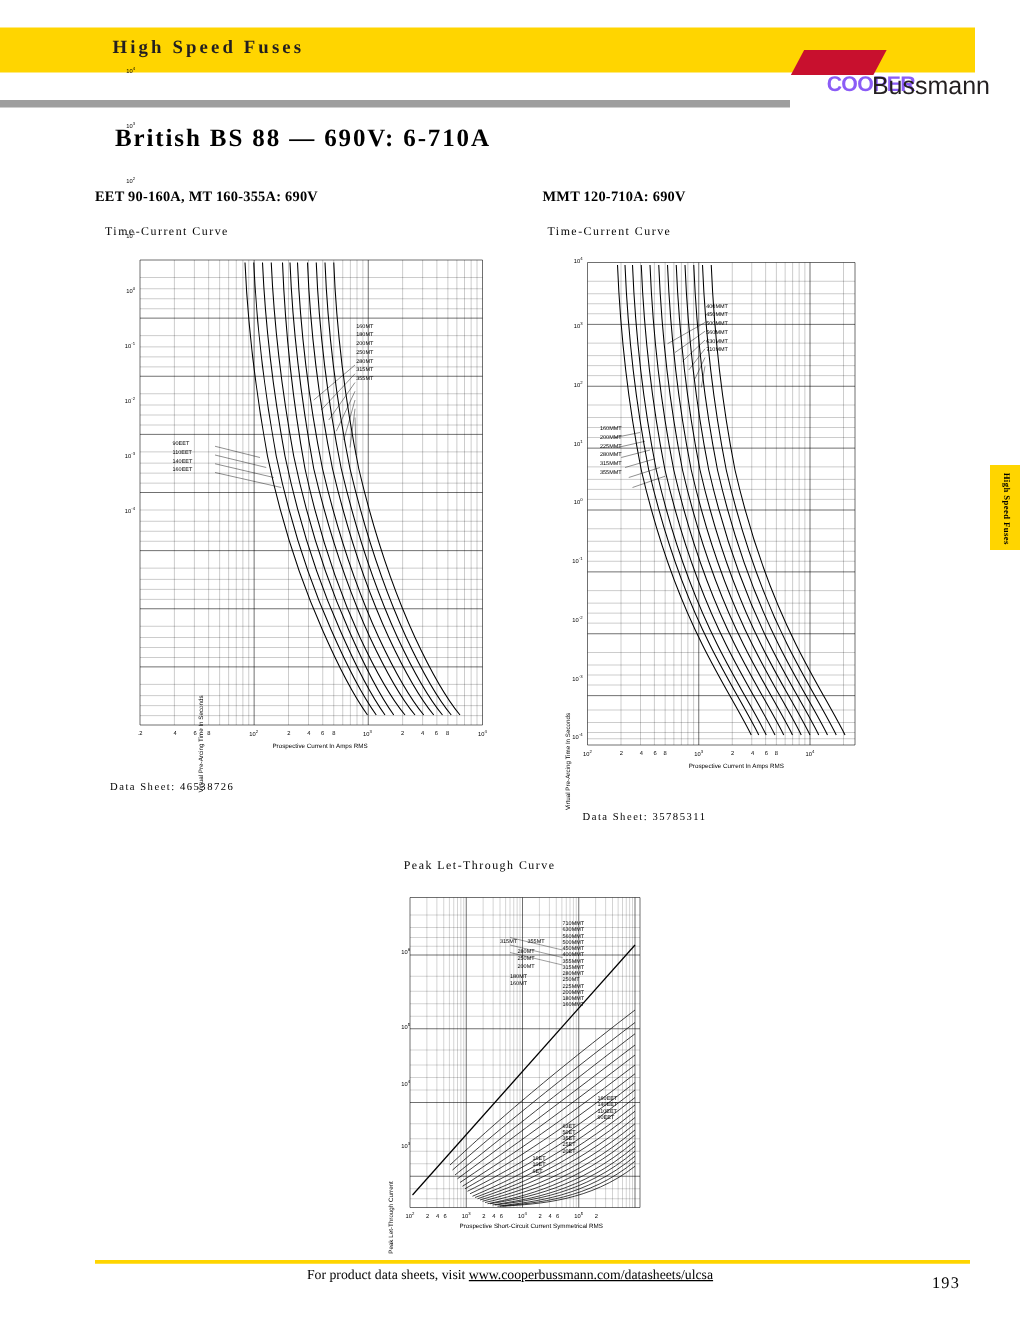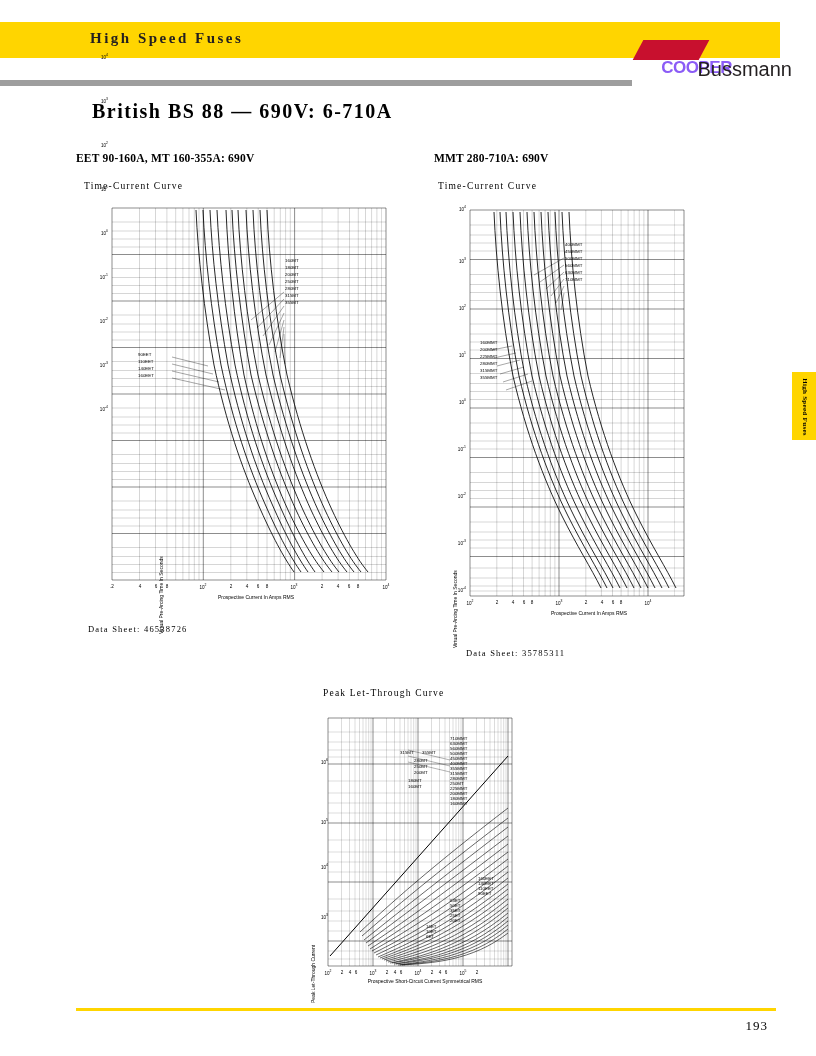--- a/index.html
+++ b/index.html
@@ -323,21 +323,21 @@
     <div class="curve-label" style="left:209px;top:86px;">280MT</div>
     <div class="curve-label" style="left:209px;top:93px;">315MT</div>
     <div class="curve-label" style="left:209px;top:100px;">355MT</div>
 
     <div class="curve-label" style="left:62px;top:152px;">90EET</div>
     <div class="curve-label" style="left:62px;top:159px;">110EET</div>
     <div class="curve-label" style="left:62px;top:166px;">140EET</div>
     <div class="curve-label" style="left:62px;top:173px;">160EET</div>
   </div>
 
-  <div class="sec-title" style="left:434px;top:152px;">MMT 280-710A: 690V</div>
+  <div class="sec-title" style="left:434px;top:152px;">MMT 120-710A: 690V</div>
   <div class="sub-title" style="left:438px;top:181px;">Time-Current Curve</div>
   <div class="ds-label" style="left:466px;top:648px;">Data Sheet: 35785311</div>
 
   <div class="chart" style="left:434px;top:200px;width:280px;height:430px;">
     <div class="axis-title-y" style="left:18px;top:448px;">Virtual Pre-Arcing Time In Seconds</div>
 
     <div class="tick-y" style="left:0px;top:386px;width:32px;">10<sup>-4</sup></div>
     <div class="tick-y" style="left:0px;top:339px;width:32px;">10<sup>-3</sup></div>
     <div class="tick-y" style="left:0px;top:292px;width:32px;">10<sup>-2</sup></div>
     <div class="tick-y" style="left:0px;top:245px;width:32px;">10<sup>-1</sup></div>
@@ -647,15 +647,16 @@
     <div class="curve-label" style="left:150px;top:195px;">50ET</div>
     <div class="curve-label" style="left:150px;top:200px;">35ET</div>
     <div class="curve-label" style="left:150px;top:205px;">25ET</div>
     <div class="curve-label" style="left:150px;top:210px;">20ET</div>
     <div class="curve-label" style="left:126px;top:216px;">16ET</div>
     <div class="curve-label" style="left:126px;top:221px;">10ET</div>
     <div class="curve-label" style="left:126px;top:226px;">6ET</div>
   </div>
 
   <div class="footer-rule"></div>
+  <div class="footer-text"><span>For product data sheets, visit </span><a href="#">www.cooperbussmann.com/datasheets/ulcsa</a></div>
   <div class="page-num">193</div>
 
 </div>
 
 </body></html>

